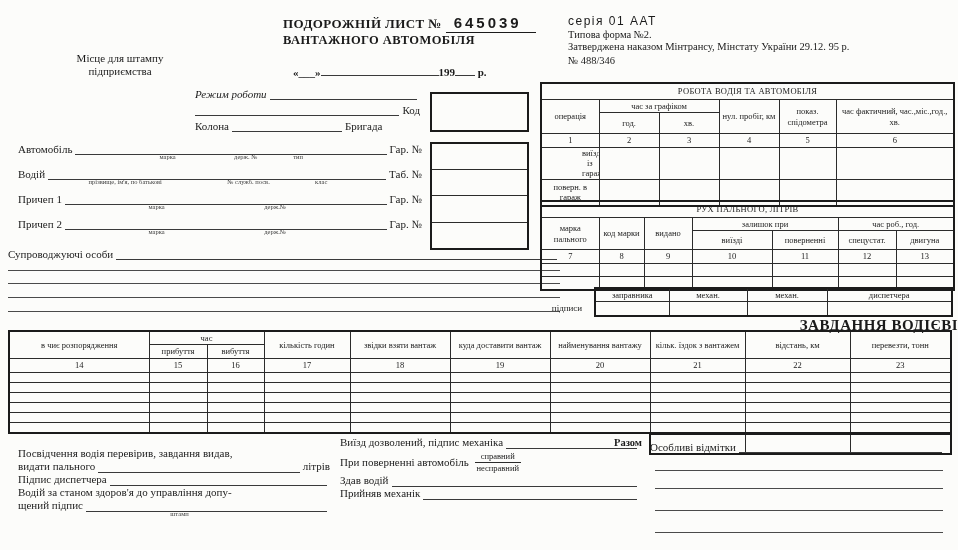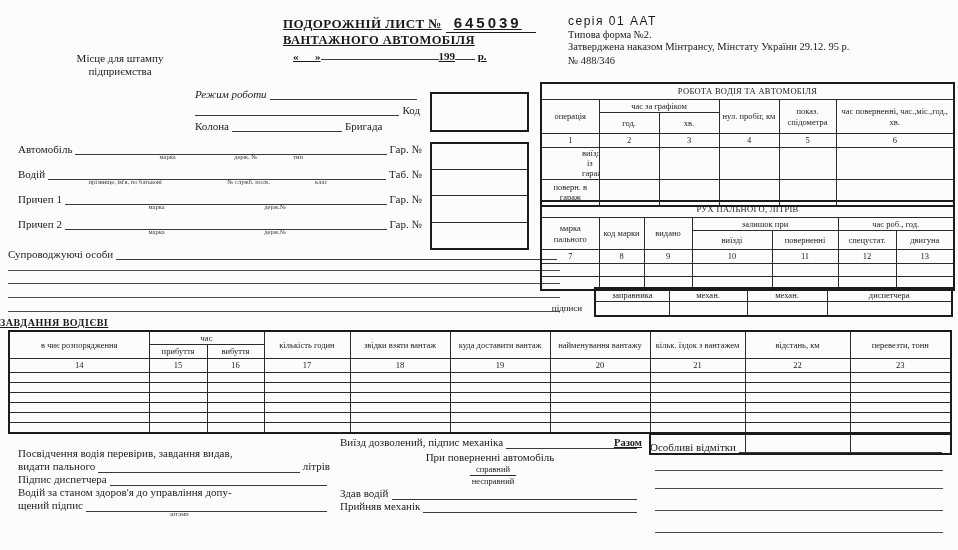--- a/index.html
+++ b/index.html
@@ -1,20 +1,20 @@
 <!DOCTYPE html>
 <html><head>
 <meta charset="utf-8">
 <style>
   html,body{margin:0;padding:0;background:#e8e8e6;}
   .page{position:relative;width:958px;height:550px;background:#fcfcfa;
         font-family:"Liberation Serif","DejaVu Serif",serif;color:#1b1b1b;overflow:hidden;}
   .abs{position:absolute;}
   .sans{font-family:"Liberation Sans","DejaVu Sans",sans-serif;}
-  .b{font-weight:bold;text-decoration:underline;}
+  .b{font-weight:bold;}
   .row{display:flex;align-items:flex-end;}
   .fill{flex:1;border-bottom:1px solid #3a3a3a;margin:0 3px;position:relative;height:2px;}
   .fill .sub{position:absolute;top:2px;font-size:6.5px;line-height:1;white-space:nowrap;color:#3d3d3d;}
   .bl{display:inline-block;border-bottom:1px solid #3a3a3a;height:0.8em;vertical-align:baseline;}
   .hline{position:absolute;border-top:1px solid #4a4a4a;height:0;}
   table.frm{border-collapse:collapse;table-layout:fixed;border:2px solid #1b1b1b;}
   table.frm td,table.frm th{border:1px solid #2b2b2b;text-align:center;vertical-align:middle;
         font-weight:normal;padding:0 1px;font-size:8.5px;line-height:1.2;overflow:hidden;}
   .cap{font-weight:bold;font-size:10px;letter-spacing:0.3px;}
   .num{font-size:9px;}
@@ -35,21 +35,21 @@
     <div>Місце для штампу</div>
     <div>підприємства</div>
   </div>
 
   <div class="abs" style="left:283px;top:14px;">
     <div style="white-space:nowrap;">
       <span class="b" style="font-size:13px;letter-spacing:0.4px;">ПОДОРОЖНІЙ ЛИСТ №</span>
       <span class="sans b" style="font-size:15px;letter-spacing:3px;border-bottom:1.5px solid #1b1b1b;padding:0 14px 1px 8px;">645039</span>
     </div>
     <div class="b" style="font-size:12.5px;letter-spacing:0.4px;margin-top:1px;">ВАНТАЖНОГО АВТОМОБІЛЯ</div>
-    <div style="font-size:11px;margin-top:2px;margin-left:10px;">
+    <div style="font-size:11px;margin-top:18px;margin-left:10px;">
       <span class="b">«___»</span><span class="bl" style="width:118px;"></span><span class="b">199</span><span class="bl" style="width:20px;"></span> <span class="b">р.</span>
     </div>
   </div>
 
   <div class="abs" style="left:568px;top:14px;width:386px;">
     <div class="sans" style="font-size:12px;letter-spacing:1.5px;">серія 01 ААТ</div>
     <div class="lbl10" style="margin-top:1px;">Типова форма №2.</div>
     <div class="lbl10" style="margin-top:1px;">Затверджена наказом Мінтрансу,  Мінстату  України   29.12. 95 р.</div>
     <div class="lbl10" style="margin-top:3px;">№ 488/346</div>
   </div>
@@ -131,21 +131,21 @@
       </colgroup>
     <tbody>
         <tr>
       <td colspan="6" class="cap" style="height:15px;">РОБОТА ВОДІЯ ТА АВТОМОБІЛЯ</td>
     </tr>
     <tr>
       <th rowspan="2">операція</th>
       <th colspan="2" style="height:12px;">час за графіком</th>
       <th rowspan="2">нул. пробіг, км</th>
       <th rowspan="2">показ. спідометра</th>
-      <th rowspan="2">час поверненні, час.,міс.,год., хв.</th>
+      <th rowspan="2">час фактичний, час.,міс.,год., хв.</th>
     </tr>
     <tr>
       <th style="height:20px;">год.</th>
       <th>хв.</th>
     </tr>
     <tr class="num">
       <td style="height:13px;">1</td>
       <td>2</td>
       <td>3</td>
       <td>4</td>
@@ -247,21 +247,21 @@
       <tr>
         <td style="height:13px;"></td>
             <td></td>
             <td></td>
             <td></td>
       </tr>
     </tbody>
       </table>
   </div>
 
-  <div class="abs b" style="left:0;top:317px;width:958px;text-align:left;font-size:10px;letter-spacing:0.5px;">ЗАВДАННЯ ВОДІЄВІ</div>
+  <div class="abs b" style="left:0;top:317px;width:958px;text-align:right;font-size:15px;letter-spacing:0.5px;">ЗАВДАННЯ ВОДІЄВІ</div>
 
   <table class="frm abs" style="left:8px;top:330px;width:942px;">
     <colgroup>
       <col style="width:140px">
         <col style="width:58px">
         <col style="width:57px">
         <col style="width:86px">
         <col style="width:100px">
       <col style="width:100px">
         <col style="width:100px">
@@ -406,21 +406,21 @@
         <span class="sub" style="left:35%;">штамп</span>
       </span>
     </div>
   </div>
 
   <div class="abs lbl11" style="left:340px;top:436px;width:300px;line-height:13px;">
     <div class="row">
       <span>Виїзд дозволений, підпис механіка</span>
         <span class="fill"></span>
     </div>
-    <div style="margin-top:2px;display:flex;align-items:center;flex-direction:column;">
+    <div style="margin-top:2px;display:flex;align-items:center;">
       <span>При поверненні автомобіль</span>
       <span class="fracline">
         <span class="top" style="display:block;text-align:right;">справний</span>
         <span style="display:block;">несправний</span>
       </span>
     </div>
     <div class="row" style="margin-top:1px;">
       <span>Здав водій</span>
         <span class="fill"></span>
     </div>

